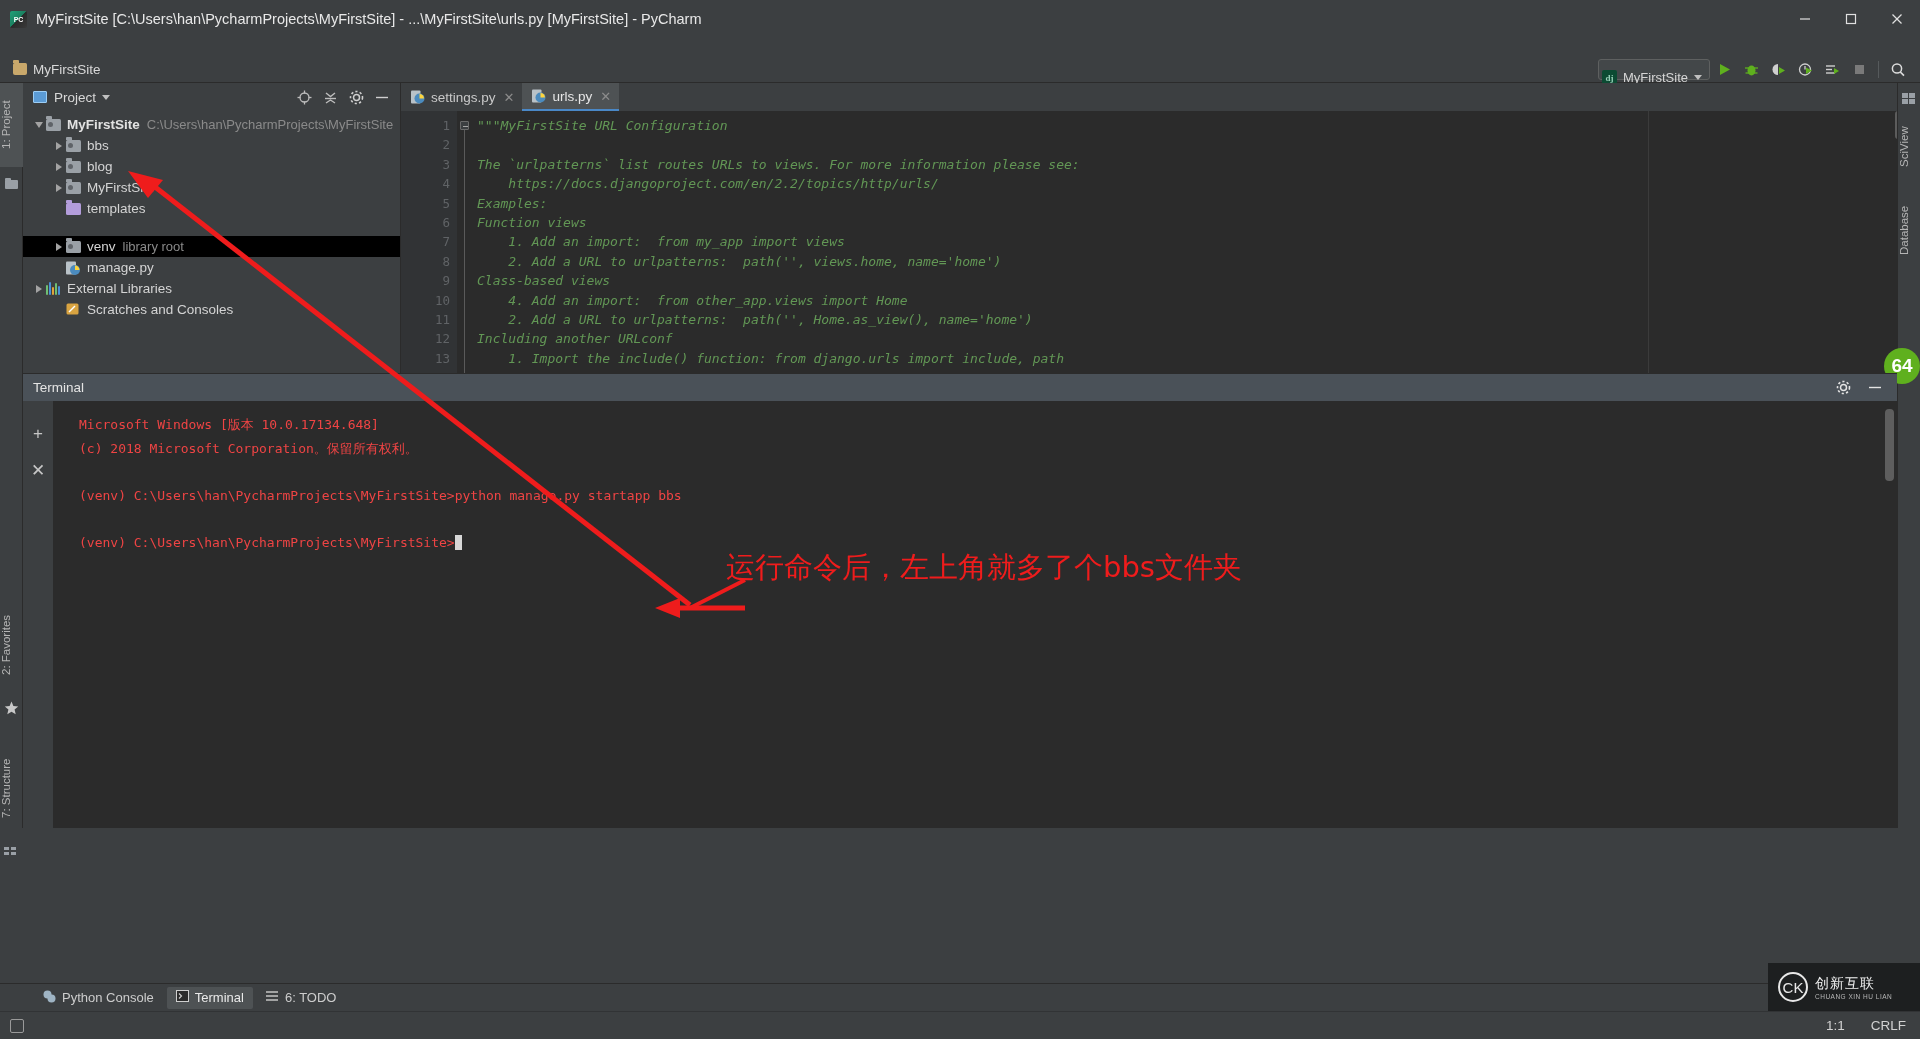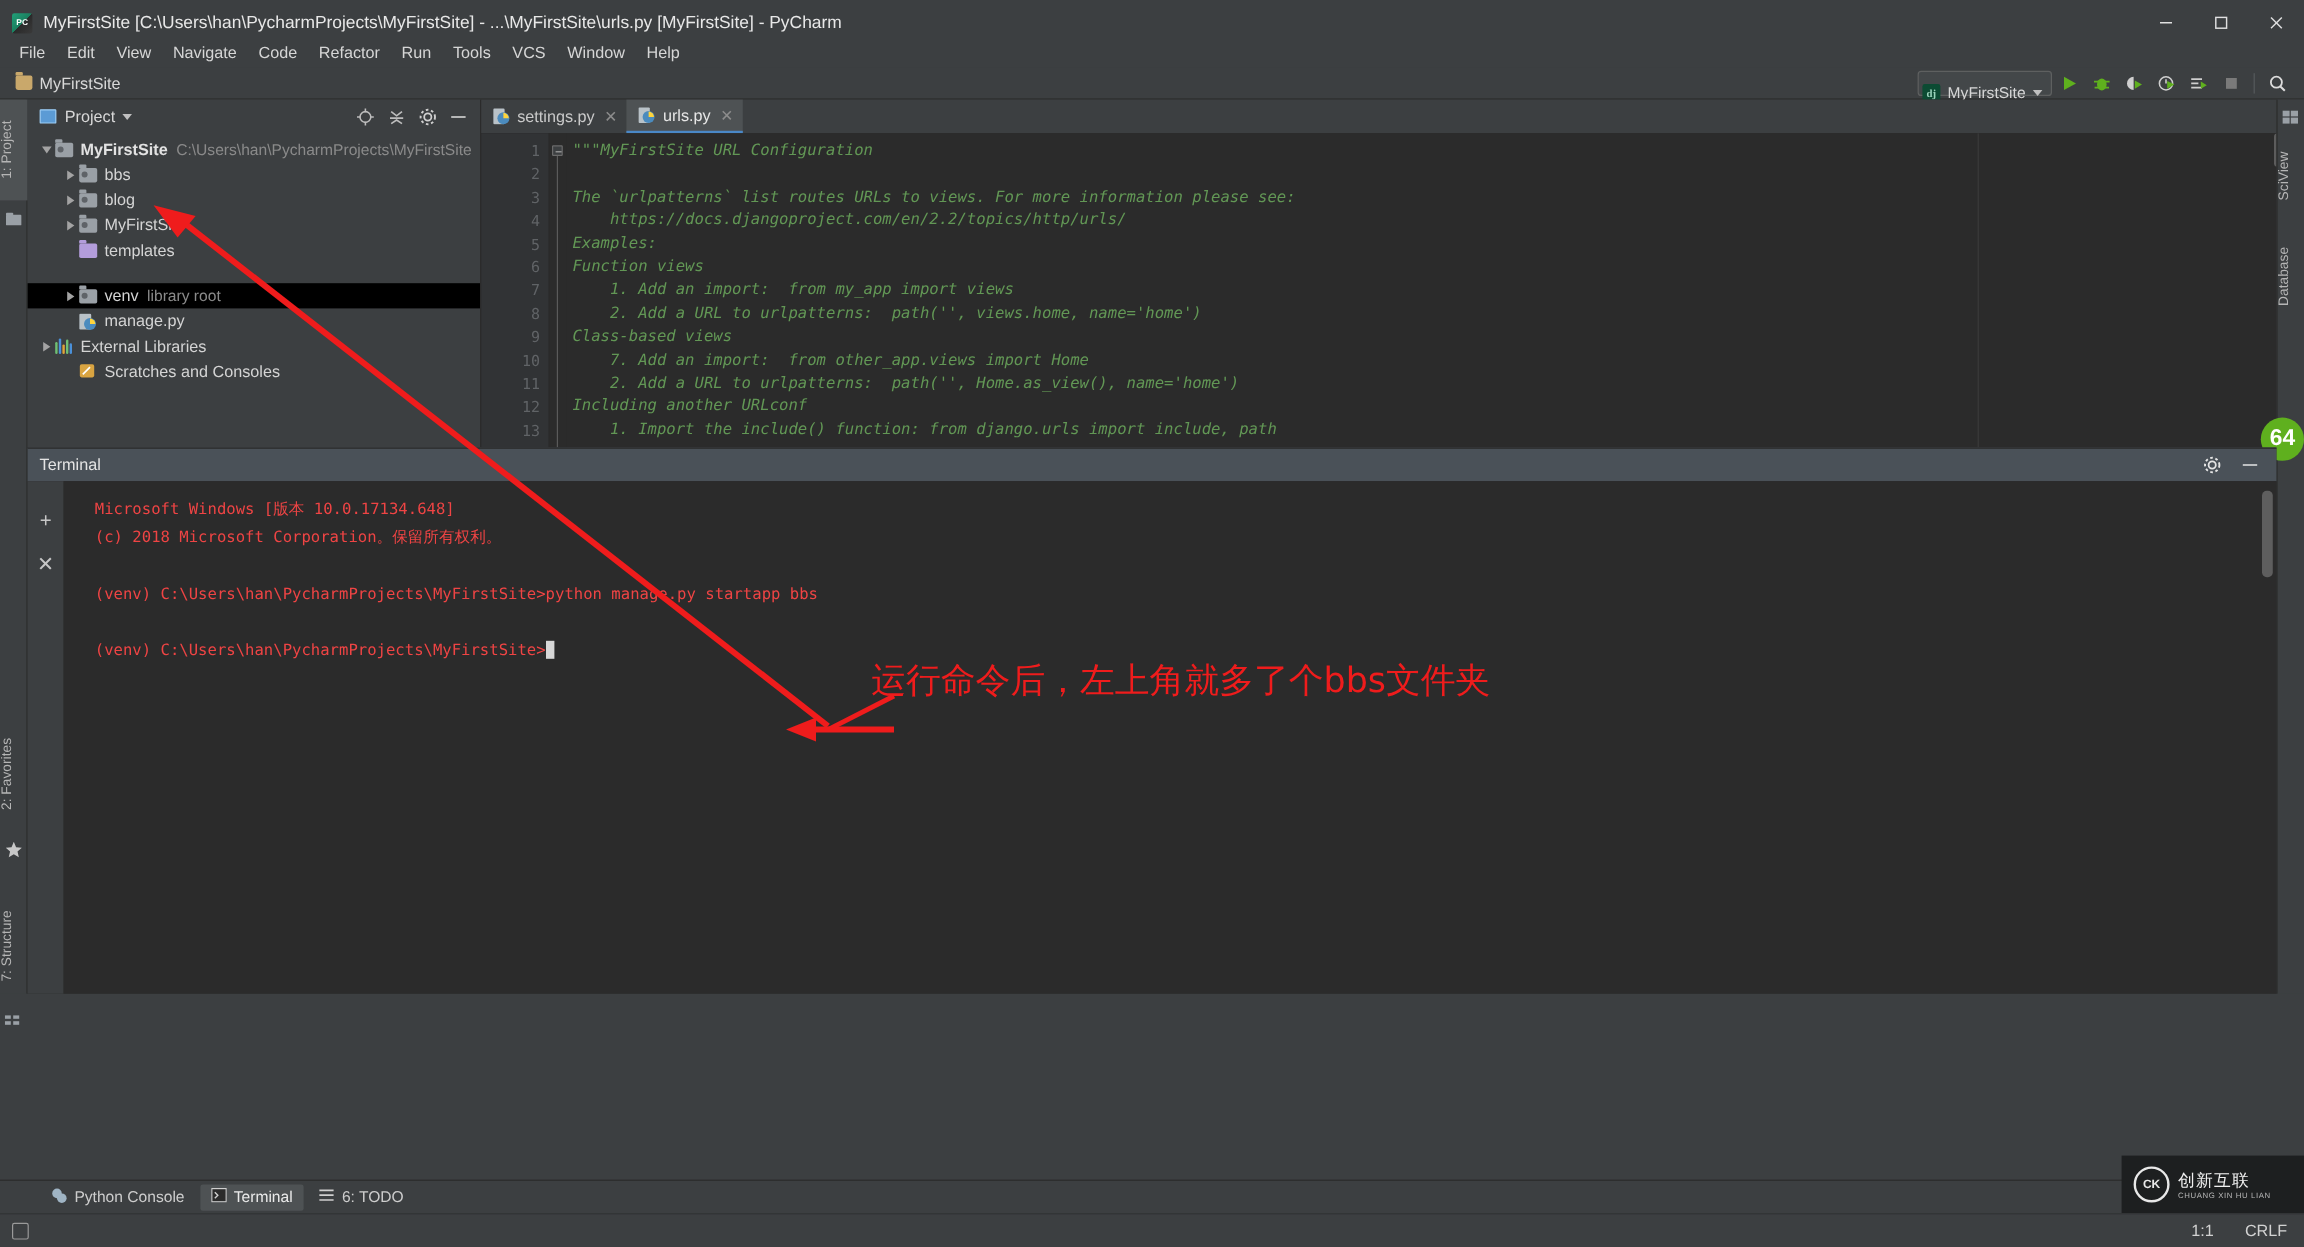--- a/index.html
+++ b/index.html
@@ -221,21 +221,21 @@
   .sb-right { margin-left: auto; display: flex; align-items: center; gap: 26px; padding-right: 14px; font-size: 13.5px; color: #d2d2d2; }
 
   
   .watermark {
     position: absolute; right: 0; bottom: 28px; width: 152px; height: 48px;
     background: #1d1f20; display: flex; align-items: center; gap: 7px; padding-left: 10px;
   }
   .wm-circle {
     width: 30px; height: 30px; border-radius: 50%; border: 2px solid #e8e8e8;
     display:flex;align-items:center;justify-content:center; color:#e8e8e8;
-    font-size: 10px; font-weight: bold; flex:none;
+    font-size: 15px; font-weight: normal; flex:none;
   }
   .wm-t1 { font-size: 14px; color: #f0f0f0; letter-spacing: 1px; }
   .wm-t2 { font-size: 6.5px; color: #b8b8b8; letter-spacing: 0.5px; }
 
   
   .green-bubble {
     position: absolute; right: 0; top: 348px; width: 36px; height: 36px;
     background: #5fb01e; border-radius: 50%; display:flex; align-items:center; justify-content:center;
     color: #fff; font-size: 19px; font-weight: bold;
   }
@@ -261,33 +261,20 @@
       </div>
       <div class="win-btn close">
         <svg width="12" height="12">
             <line x1="1.5" y1="1.5" x2="10.5" y2="10.5" stroke="#e0e0e0" stroke-width="1.2"></line>
             <line x1="10.5" y1="1.5" x2="1.5" y2="10.5" stroke="#e0e0e0" stroke-width="1.2"></line>
           </svg>
       </div>
     </div>
   </div>
 
-  <div class="menubar">
-    <div class="menu-item">File</div>
-    <div class="menu-item">Edit</div>
-    <div class="menu-item">View</div>
-    <div class="menu-item">Navigate</div>
-    <div class="menu-item">Code</div>
-    <div class="menu-item">Refactor</div>
-    <div class="menu-item">Run</div>
-    <div class="menu-item">Tools</div>
-    <div class="menu-item">VCS</div>
-    <div class="menu-item">Window</div>
-    <div class="menu-item">Help</div>
-  </div>
 
   <div class="navbar">
     <div class="crumb-ico"></div>
     <div class="crumb-text">MyFirstSite</div>
   </div>
 
   <div class="run-area">
     <div class="run-config">
       <div class="dj-badge">dj</div>
       <div class="run-config-name">MyFirstSite</div>
@@ -539,21 +526,21 @@
       <div class="codelines">
         <div class="cl">"""MyFirstSite URL Configuration</div>
         <div class="cl"></div>
         <div class="cl">The `urlpatterns` list routes URLs to views. For more information please see:</div>
         <div class="cl">    https://docs.djangoproject.com/en/2.2/topics/http/urls/</div>
         <div class="cl">Examples:</div>
         <div class="cl">Function views</div>
         <div class="cl">    1. Add an import:  from my_app import views</div>
         <div class="cl">    2. Add a URL to urlpatterns:  path('', views.home, name='home')</div>
         <div class="cl">Class-based views</div>
-        <div class="cl">    7. Add an import:  from other_app.views import Home</div>
+        <div class="cl">    4. Add an import:  from other_app.views import Home</div>
         <div class="cl">    2. Add a URL to urlpatterns:  path('', Home.as_view(), name='home')</div>
         <div class="cl">Including another URLconf</div>
         <div class="cl">    1. Import the include() function: from django.urls import include, path</div>
       </div>
       <div class="code-rmargin"></div>
       <div class="ed-scroll"></div>
     </div>
   </div>
 
   <div class="rstrip">

